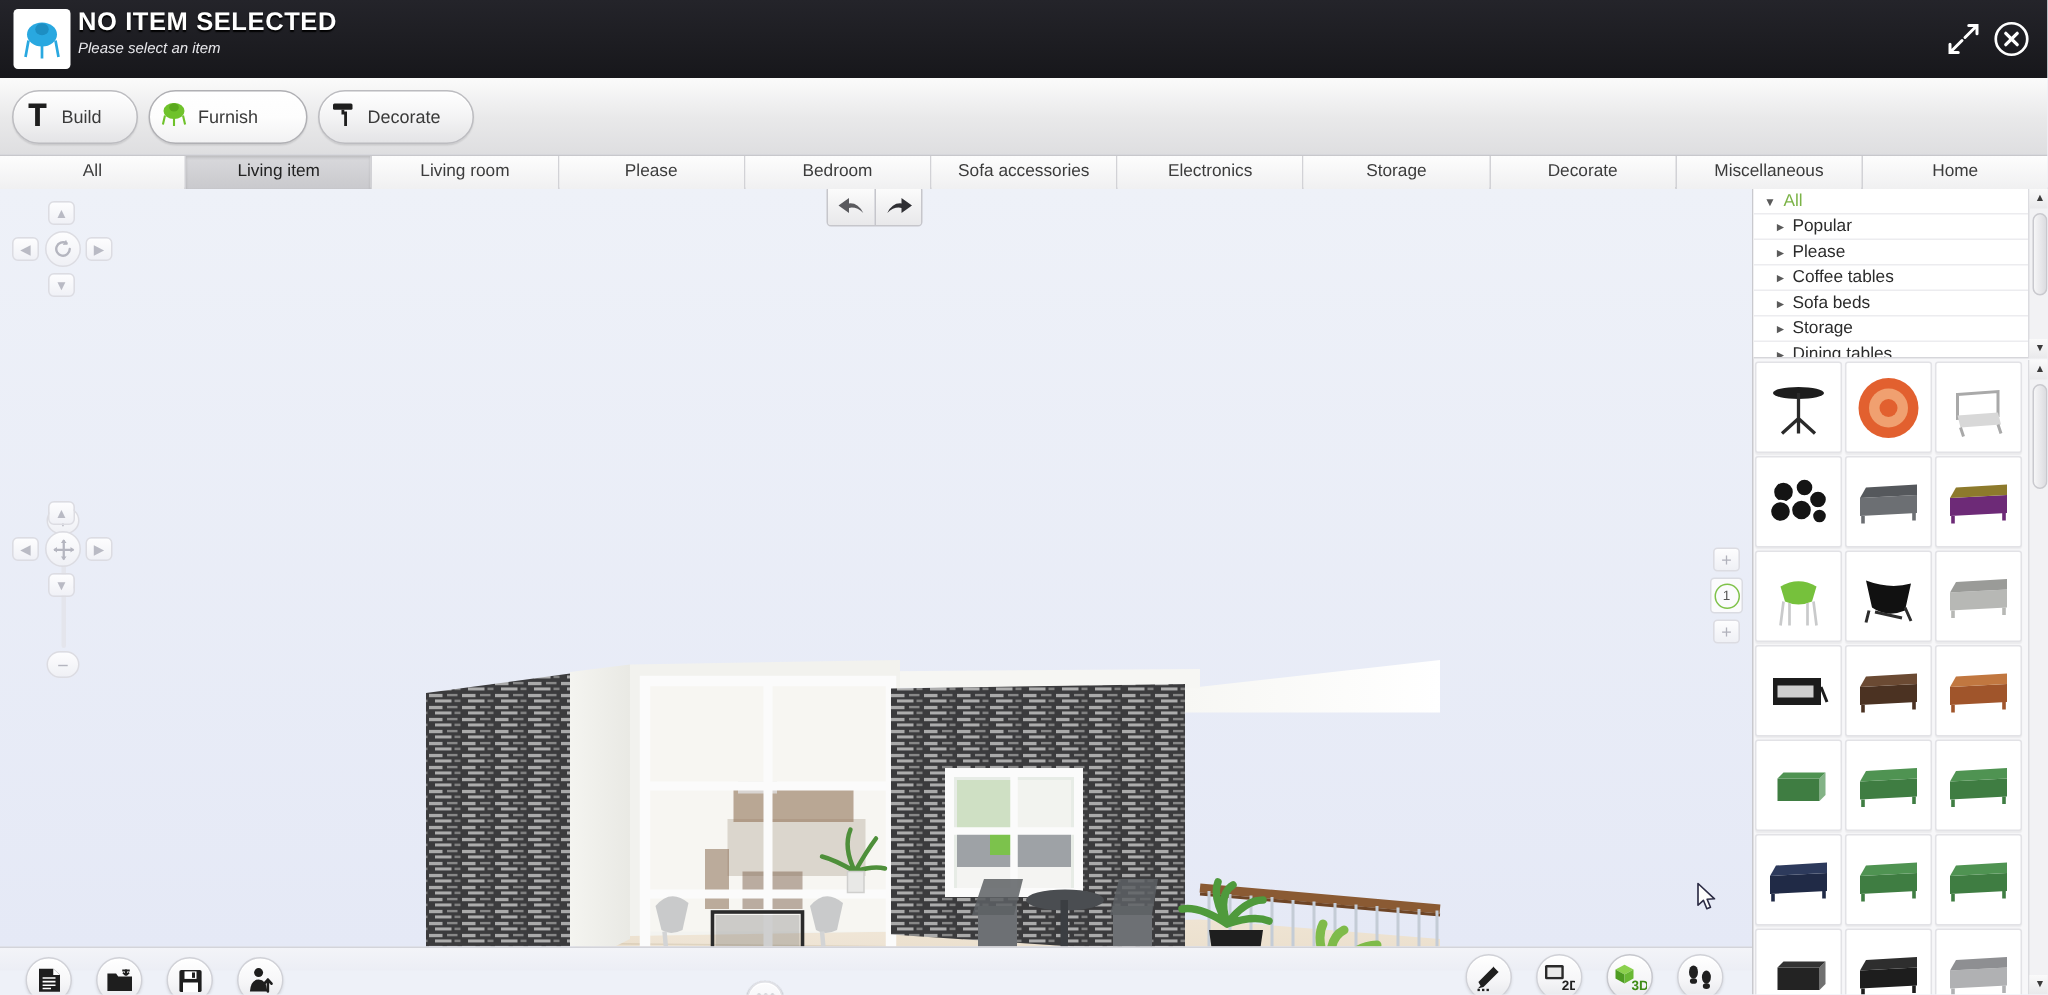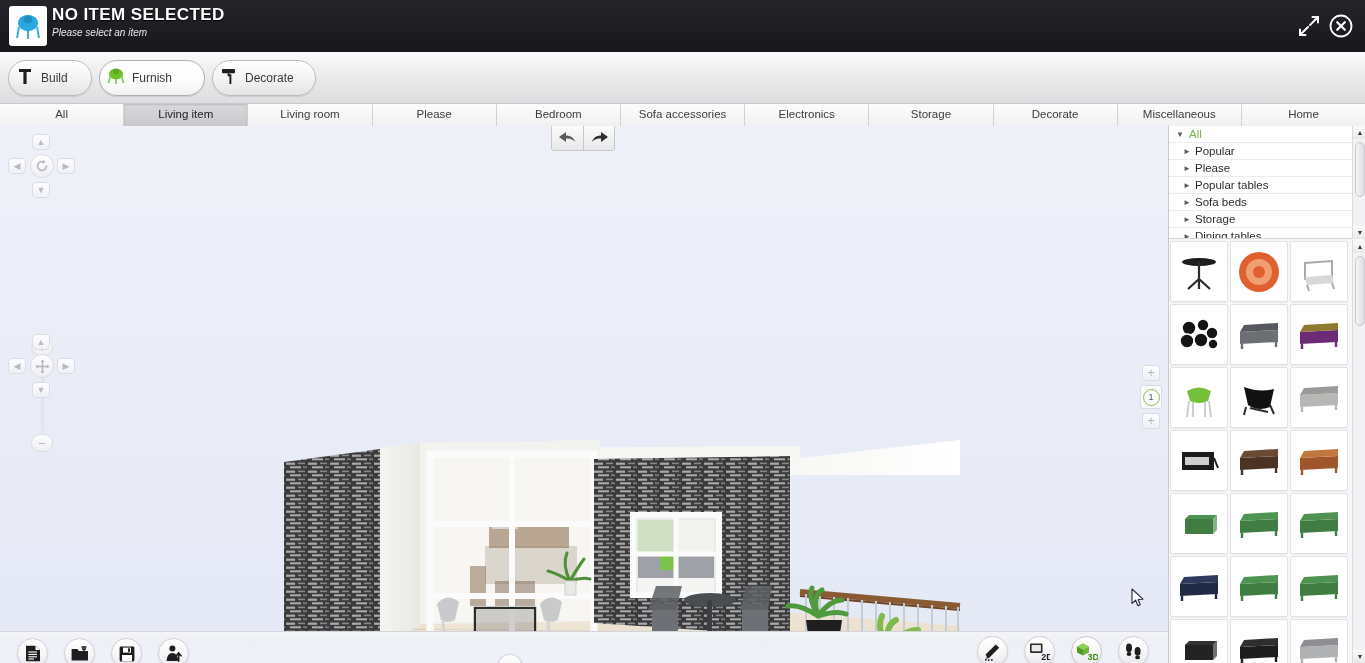--- a/index.html
+++ b/index.html
@@ -595,21 +595,21 @@
         <div class="tnode child">
           <span class="tw">►</span>
           <span>Popular</span>
         </div>
         <div class="tnode child">
           <span class="tw">►</span>
           <span>Please</span>
         </div>
         <div class="tnode child">
           <span class="tw">►</span>
-          <span>Popular tables</span>
+          <span>Coffee tables</span>
         </div>
         <div class="tnode child">
           <span class="tw">►</span>
           <span>Sofa beds</span>
         </div>
         <div class="tnode child">
           <span class="tw">►</span>
           <span>Storage</span>
         </div>
         <div class="tnode child">

